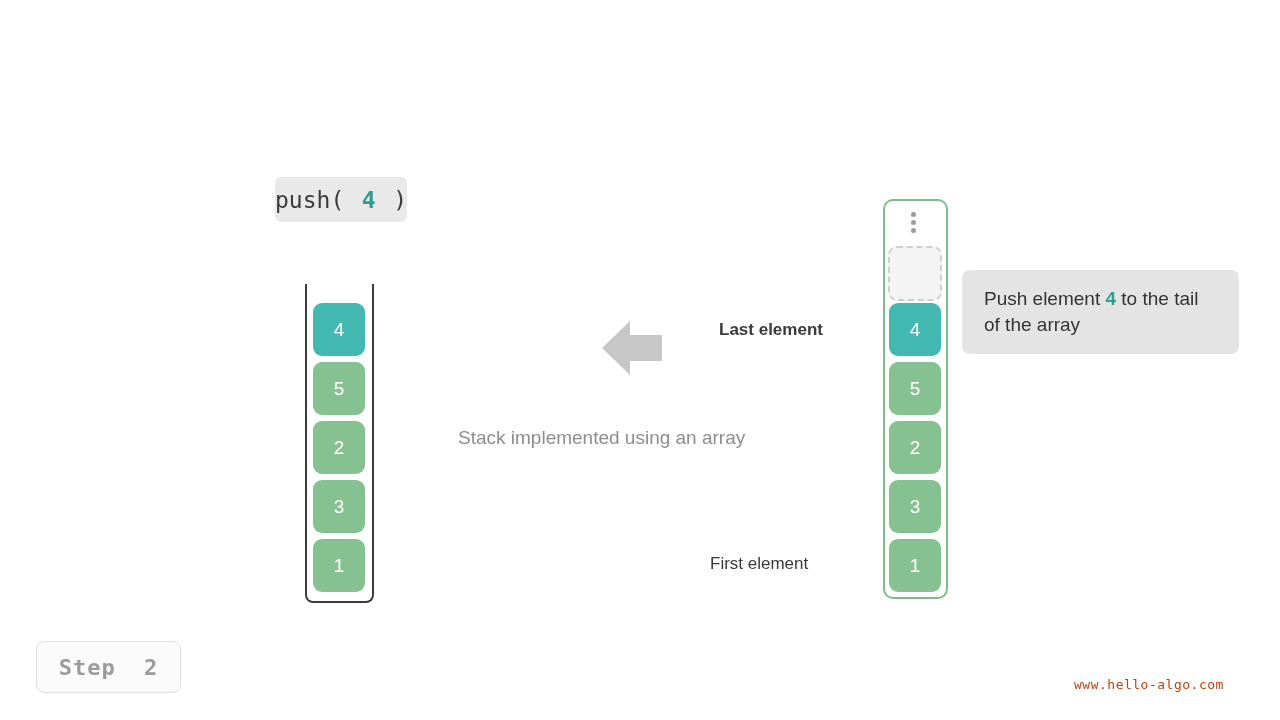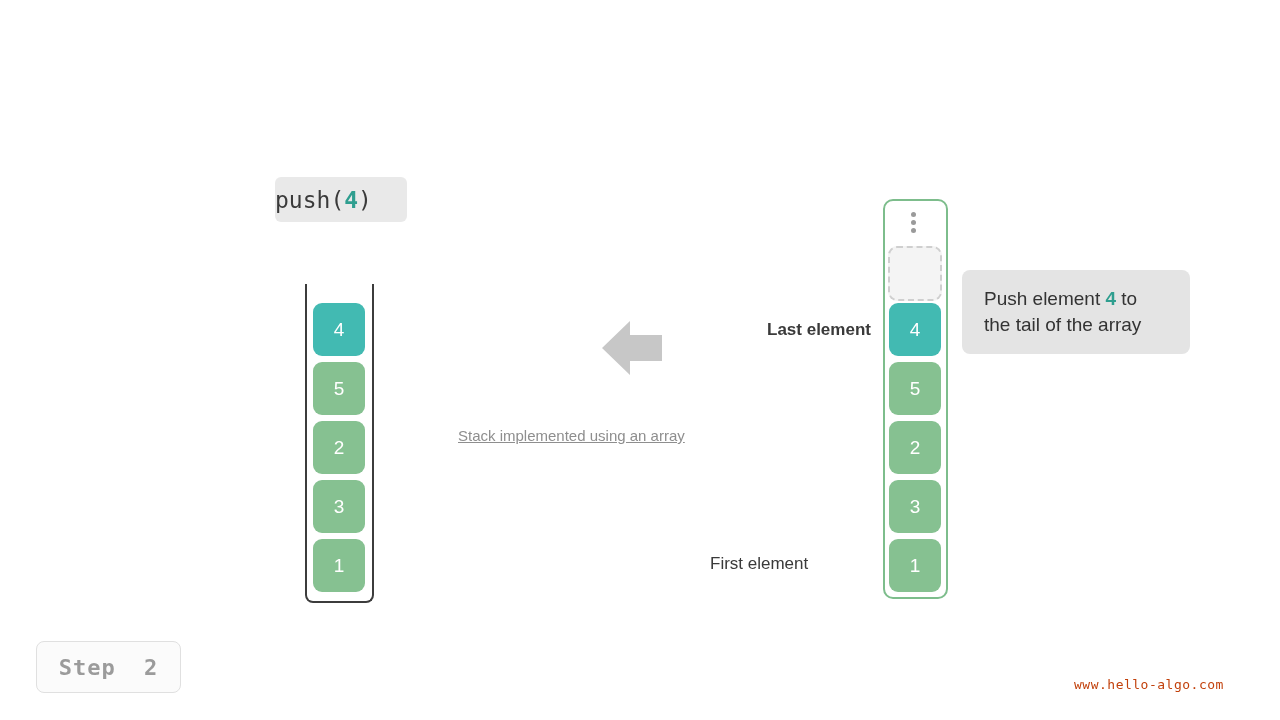--- a/index.html
+++ b/index.html
@@ -20,21 +20,21 @@
   #op-label {
     position: absolute;
     left: 275px;
     top: 177px;
     width: 132px;
     height: 45px;
     background: #e9e9e9;
     border-radius: 6px;
     display: flex;
     align-items: center;
-    justify-content: flex-start;
+    justify-content: space-between;
     font-family: "DejaVu Sans Mono", "Liberation Mono", monospace;
     font-size: 23px;
     color: #3a3a3a;
     letter-spacing: 0px;
     white-space: pre;
   }
   #op-label .accent {
     color: #2f9e8f;
     font-weight: bold;
   }
@@ -138,47 +138,45 @@
     height: 58px;
   }
   #label-last {
     position: absolute;
     left: 719px;
     top: 320px;
     font-size: 17px;
     font-weight: bold;
     color: #3a3a3a;
     white-space: nowrap;
-    margin-left: 48px;
   }
   #label-first {
     position: absolute;
     left: 710px;
     top: 554px;
     font-size: 17px;
     font-weight: normal;
     color: #3a3a3a;
     white-space: nowrap;
   }
   #caption {
     position: absolute;
     left: 458px;
     top: 427px;
-    font-size: 15px;
+    font-size: 19px;
     color: #8e8e8e;
     white-space: nowrap;
-    text-decoration: underline;
   }
 
   
   #tooltip {
     position: absolute;
     left: 962px;
     top: 270px;
-    width: 228px;
+    width: 277px;
     height: 84px;
     box-sizing: border-box;
     background: #e4e4e4;
     border-radius: 8px;
     padding: 16px 22px;
     font-size: 19px;
     color: #333333;
     line-height: 26px;
   }
   #tooltip .accent {

